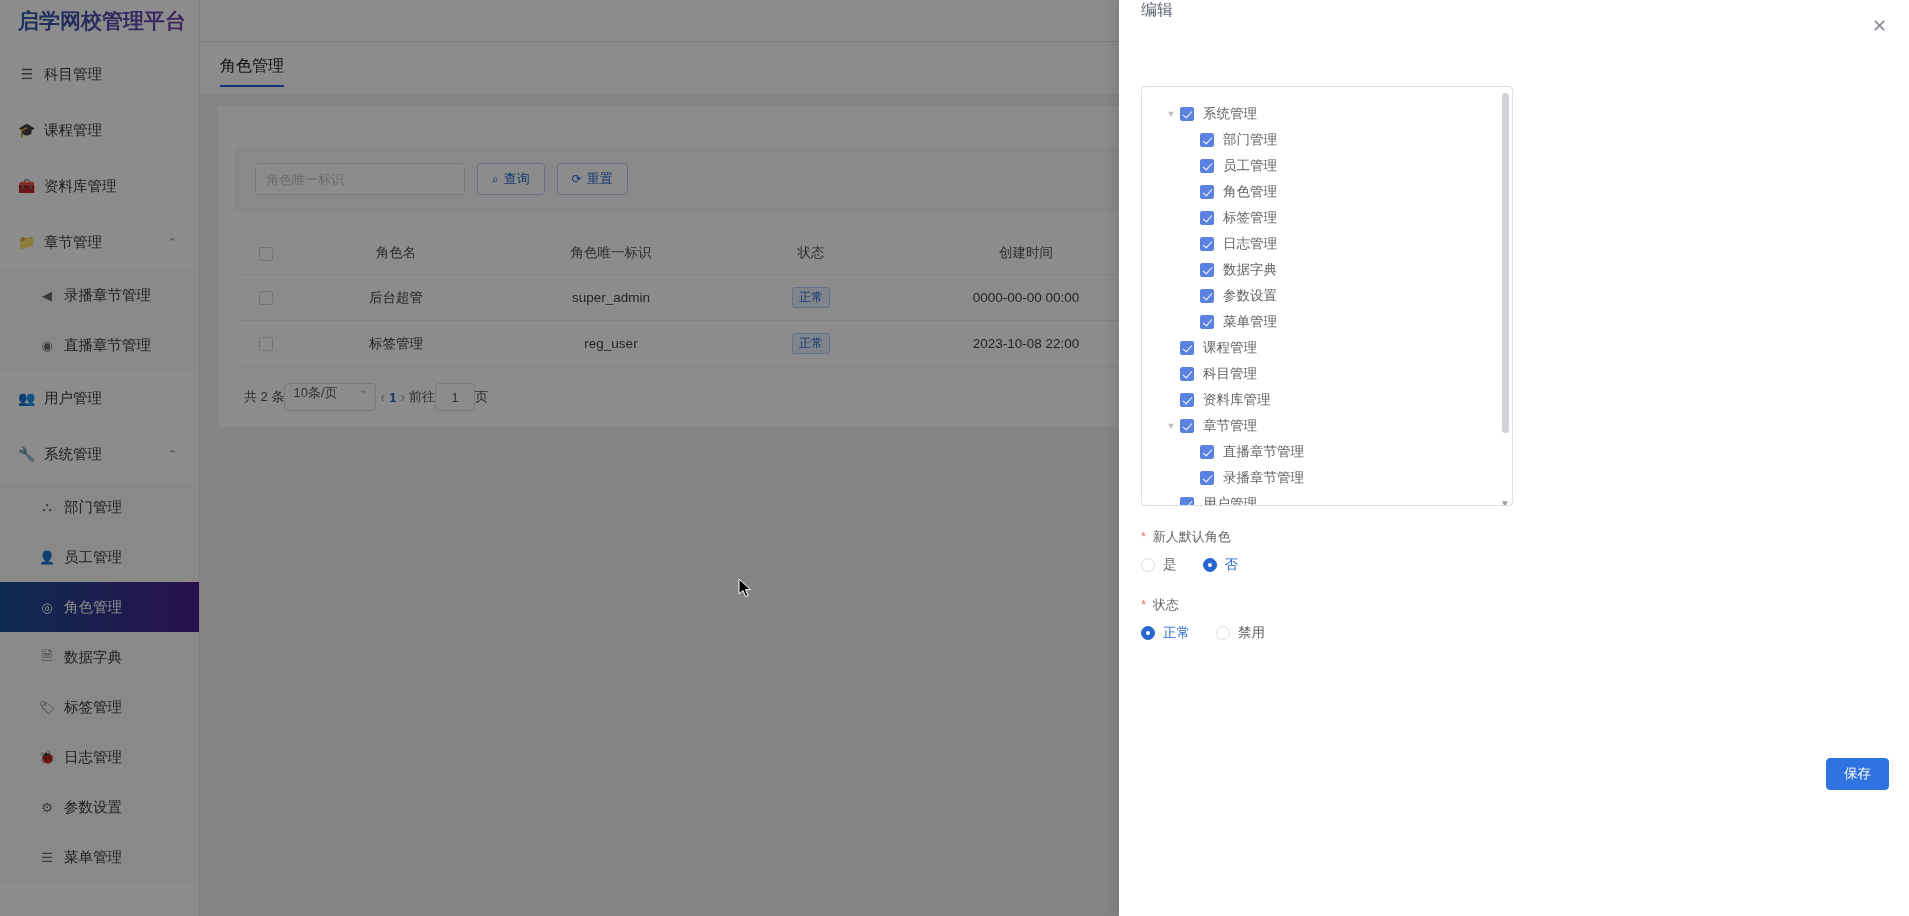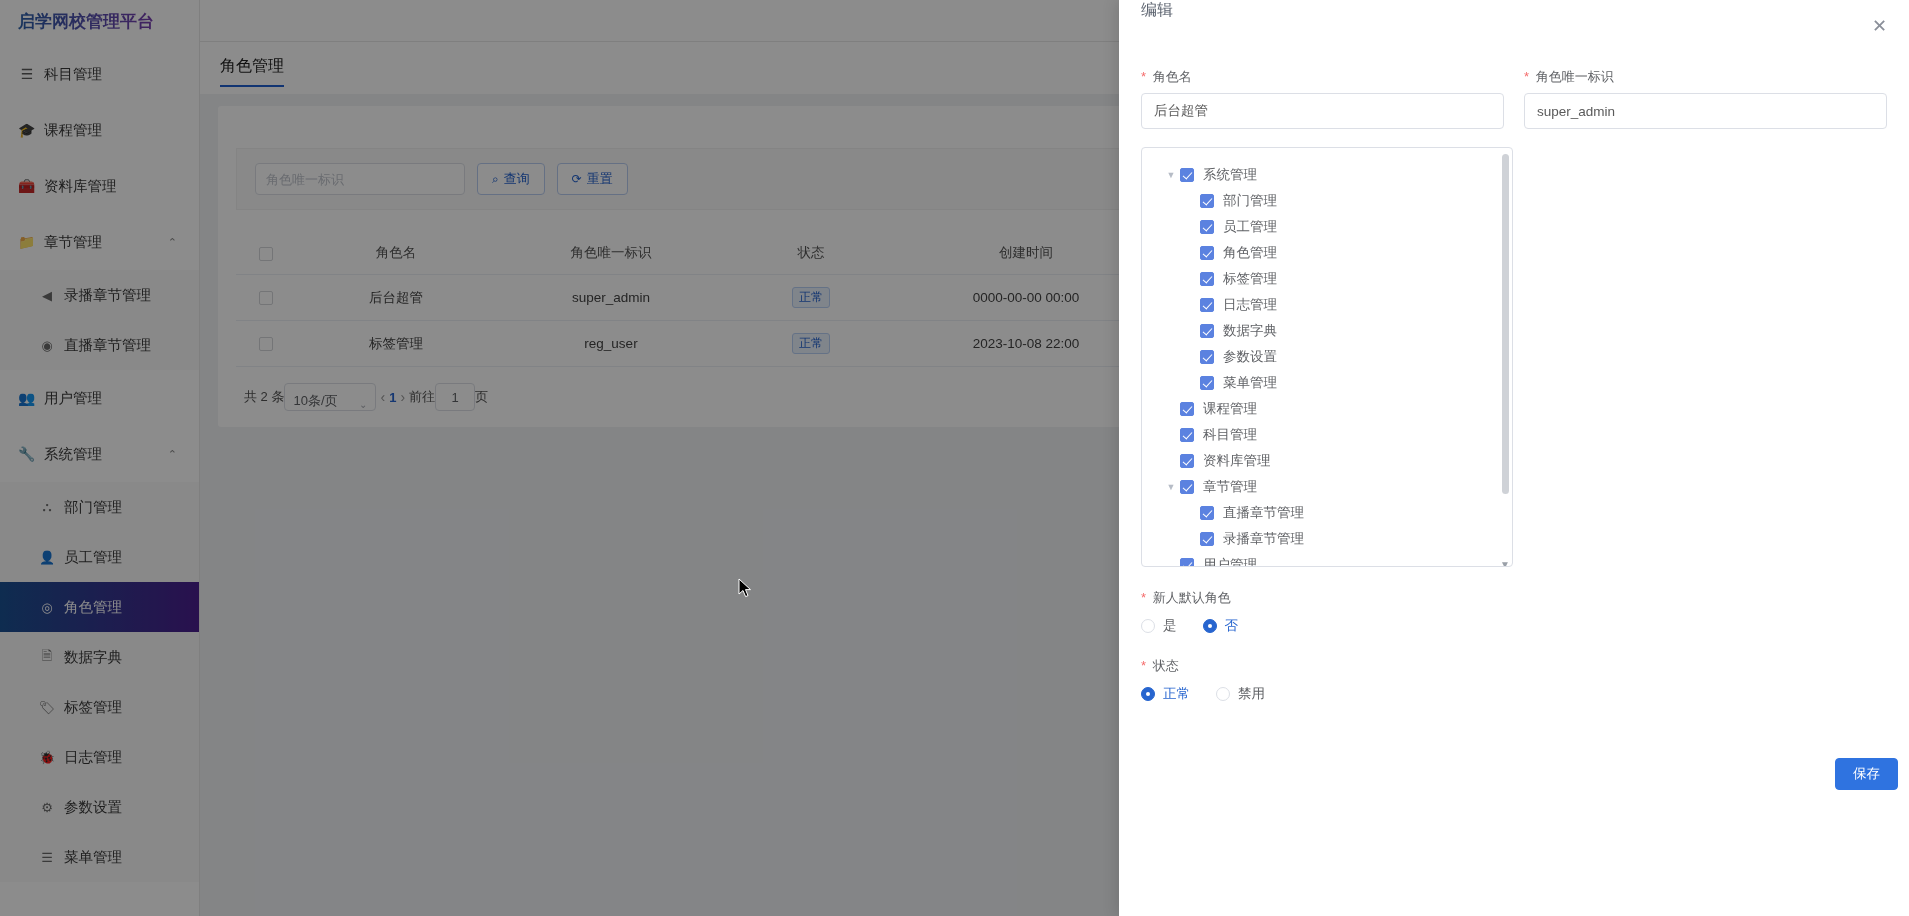--- a/index.html
+++ b/index.html
@@ -26,21 +26,21 @@
     background: #ffffff;
     border-right: 1px solid #e8e8e8;
   }
   .brand {
     height: 42px;
     display: flex; align-items: center;
     padding-left: 18px;
     background: #ffffff;
   }
   .brand-text {
-    font-size: 17px; font-weight: bold;
+    font-size: 21px; font-weight: bold;
     background: linear-gradient(90deg, #2b5fa8 0%, #7a3fb0 100%);
     -webkit-background-clip: text; background-clip: text;
     -webkit-text-fill-color: transparent; color: #3b5fa8;
     white-space: nowrap;
   }
   .menu { padding-top: 4px; }
   .menu-item {
     height: 56px;
     display: flex; align-items: center;
     padding-left: 18px;
@@ -154,21 +154,21 @@
     font-size: 12px; padding: 1px 6px;
   }
   .pager {
     display: flex; align-items: center; 
     padding: 16px 0 6px 8px;
     font-size: 13px; color: #555;
   }
   .pager .sel {
     border: 1px solid #dcdfe6; border-radius: 4px;
     height: 28px; width: 92px;
-    display: inline-flex; align-items: flex-end; justify-content: space-between;
+    display: inline-flex; align-items: flex-start; justify-content: space-between;
     padding: 0 8px; background: #fff; cursor: pointer; color: #606266;
   }
   .pager .arrow { color: #999; font-size: 14px; cursor: pointer; padding: 0 4px; }
   .pager .pgnum { color: #2765cf; font-weight: bold; cursor: pointer; }
   .pager .jump-box {
     width: 40px; height: 28px; border: 1px solid #dcdfe6; border-radius: 4px;
     text-align: center; font-size: 13px; color: #606266; outline: none;
     font-family: inherit; background: #fff;
   }
 
@@ -269,21 +269,21 @@
   }
   .rdo.on { border-color: #2765cf; background: #2765cf; }
   .rdo.on::after {
     content: ""; position: absolute; left: 4px; top: 4px;
     width: 4px; height: 4px; border-radius: 50%; background: #fff;
   }
   .radio-item .lbl { color: #606266; }
   .radio-item.checked .lbl { color: #2765cf; }
 
   .drawer-footer {
-    position: absolute; right: 11px; top: 758px;
+    position: absolute; right: 20px; top: 758px;
   }
   .btn-primary {
     height: 32px; padding: 0 17px;
     background: #2f73e0; border: 1px solid #2f73e0;
     border-radius: 4px; color: #fff; font-size: 13.5px;
     cursor: pointer; font-family: inherit;
   }
 
   
   .cursor {
@@ -458,36 +458,20 @@
   <div class="dim"></div>
 
   <div class="drawer">
     <div class="drawer-head">
       <span class="drawer-title">编辑</span>
       <span class="drawer-close">✕</span>
     </div>
 
     <div class="drawer-body">
 
-      <div class="form-row">
-        <div class="form-col">
-          <label class="fld-label">
-            <span class="req">*</span>
-            <span>角色名</span>
-          </label>
-          <input class="fld-input" type="text" value="后台超管" style="">
-        </div>
-        <div class="form-col">
-          <label class="fld-label">
-            <span class="req">*</span>
-            <span>角色唯一标识</span>
-          </label>
-          <input class="fld-input" type="text" value="super_admin" style="">
-        </div>
-      </div>
 
       <div class="perm-block">
         <div class="tree-box">
           <div class="tree-scroll" id="tree-scroll">
               <div class="tree-node lvl1">
                 <span class="tw">▼</span>
                 <span class="tchk"></span>
                 <span>系统管理</span>
               </div>
               <div class="tree-node lvl2">

